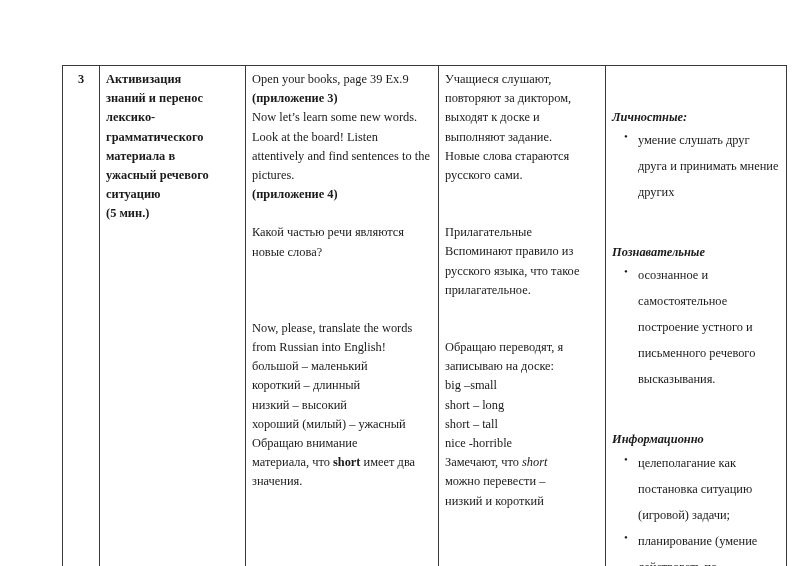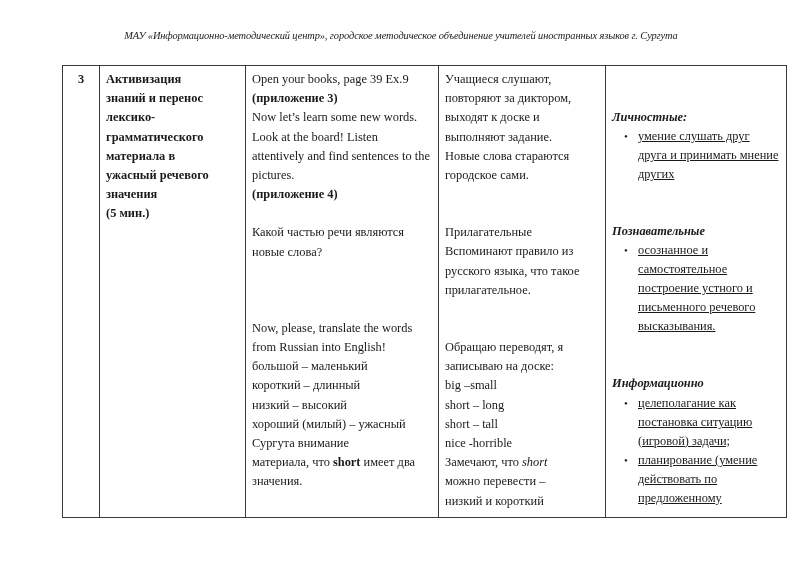--- a/index.html
+++ b/index.html
@@ -75,22 +75,21 @@
   
   ul.bullets {
     margin: 0;
     padding: 0 0 0 26px;
     list-style: none;
   }
   ul.bullets li {
     position: relative;
     margin: 0;
     padding: 0;
-    line-height: 19px;
-    text-decoration: underline;
+    line-height: 26px;
   }
   ul.bullets li::before {
     content: "\2022";
     position: absolute;
     left: -14px;
     top: 0;
     font-size: 11px;
     line-height: 19.2px;
   }
 
@@ -98,36 +97,35 @@
     font-weight: bold;
     font-style: italic;
     margin: 0;
   }
 </style>
 </head>
 <body>
 
 <div class="page">
 
-  <div class="doc-header">МАУ «Информационно-методический центр», городское методическое объединение учителей иностранных языков г. Сургута</div>
 
   <table class="plan-table">
     <tbody>
         <tr>
 
       <td class="col-num">3</td>
 
       <td class="col-stage">
         <div class="para">Активизация</div>
         <div class="para">знаний и перенос</div>
         <div class="para">лексико-</div>
         <div class="para">грамматического</div>
         <div class="para">материала в</div>
         <div class="para">ужасный речевого</div>
-        <div class="para">значения</div>
+        <div class="para">ситуацию</div>
         <div class="para">(5 мин.)</div>
       </td>
 
       <td class="col-teacher">
 
         <div class="para">Open your books, page 39 Ex.9</div>
         <div class="para b">(приложение 3)</div>
         <div class="para">Now let’s learn some new words.</div>
         <div class="para">Look at the board! Listen attentively and find sentences to the pictures.</div>
         <div class="para b">(приложение 4)</div>
@@ -136,33 +134,33 @@
 
         <div class="para">Какой частью речи являются новые слова?</div>
 
         <div class="spacer-3"></div>
 
         <div class="para">Now, please, translate the words from Russian into English!</div>
         <div class="para">большой – маленький</div>
         <div class="para">короткий – длинный</div>
         <div class="para">низкий – высокий</div>
         <div class="para">хороший (милый) – ужасный</div>
-        <div class="para">Сургута внимание</div>
+        <div class="para">Обращаю внимание</div>
         <div class="para"><span>материала, что </span><span class="b">short</span><span> имеет два</span></div>
         <div class="para">значения.</div>
       </td>
 
       <td class="col-pupils">
 
         <div class="para">Учащиеся слушают,</div>
         <div class="para">повторяют за диктором,</div>
         <div class="para">выходят к доске и</div>
         <div class="para">выполняют задание.</div>
         <div class="para">Новые слова стараются</div>
-        <div class="para">городское сами.</div>
+        <div class="para">русского сами.</div>
 
         <div class="spacer-2"></div>
 
         <div class="para">Прилагательные</div>
         <div class="para">Вспоминают правило из</div>
         <div class="para">русского языка, что такое</div>
         <div class="para">прилагательное.</div>
 
         <div class="spacer-2"></div>
 

